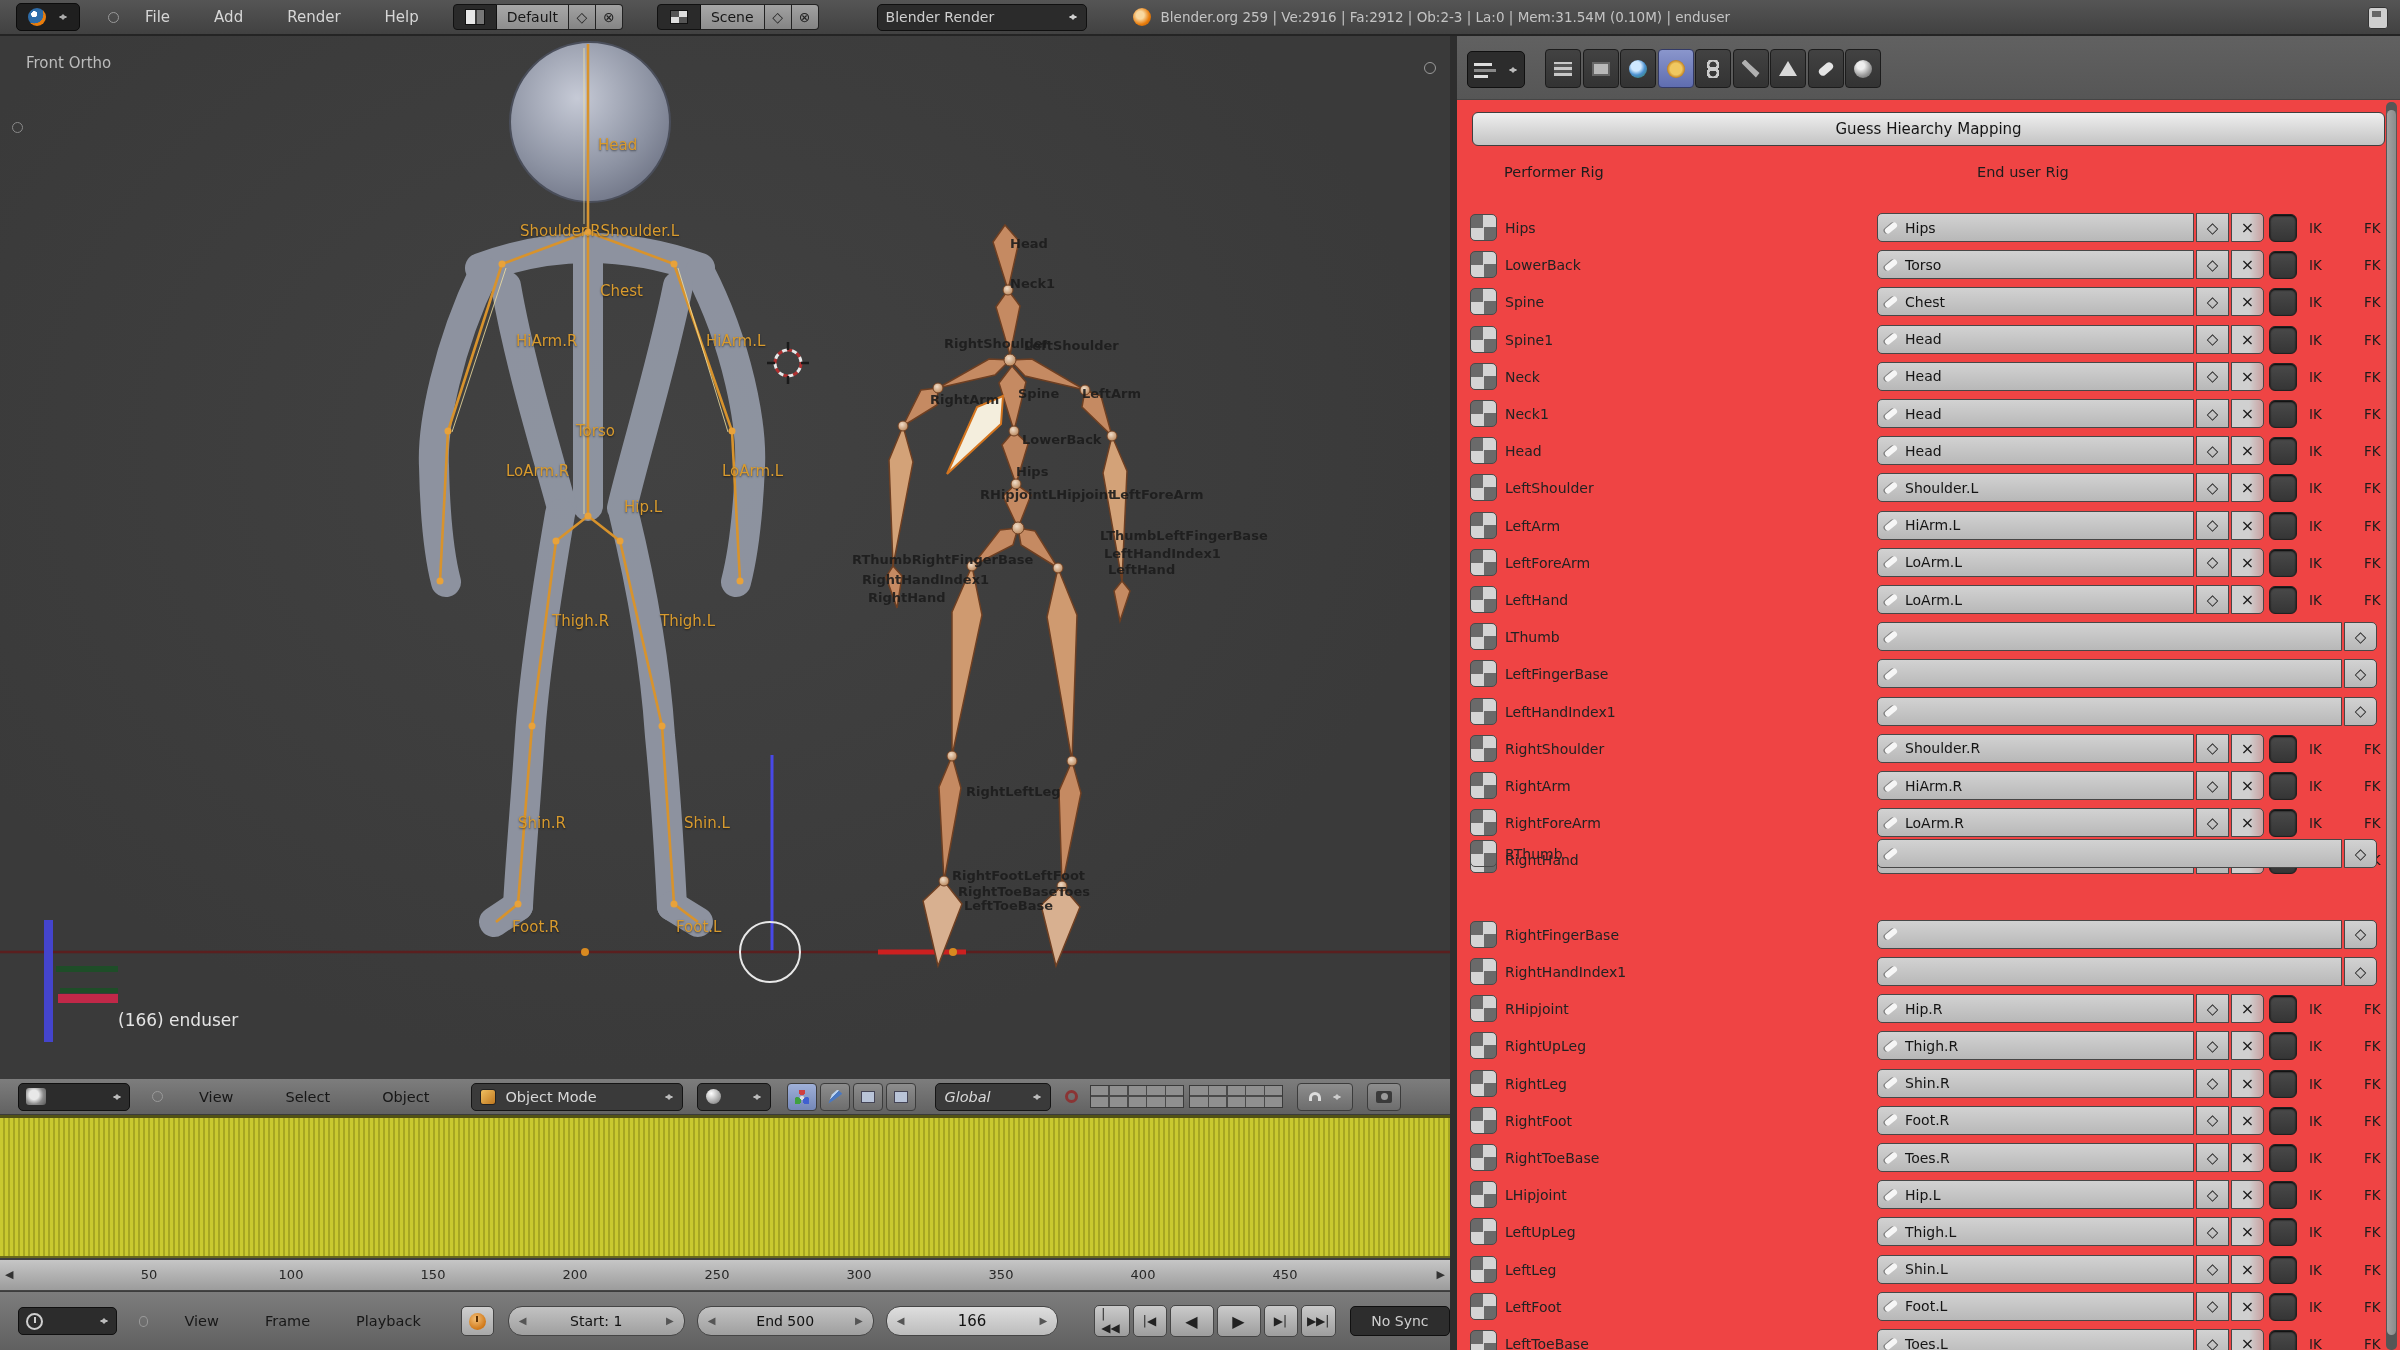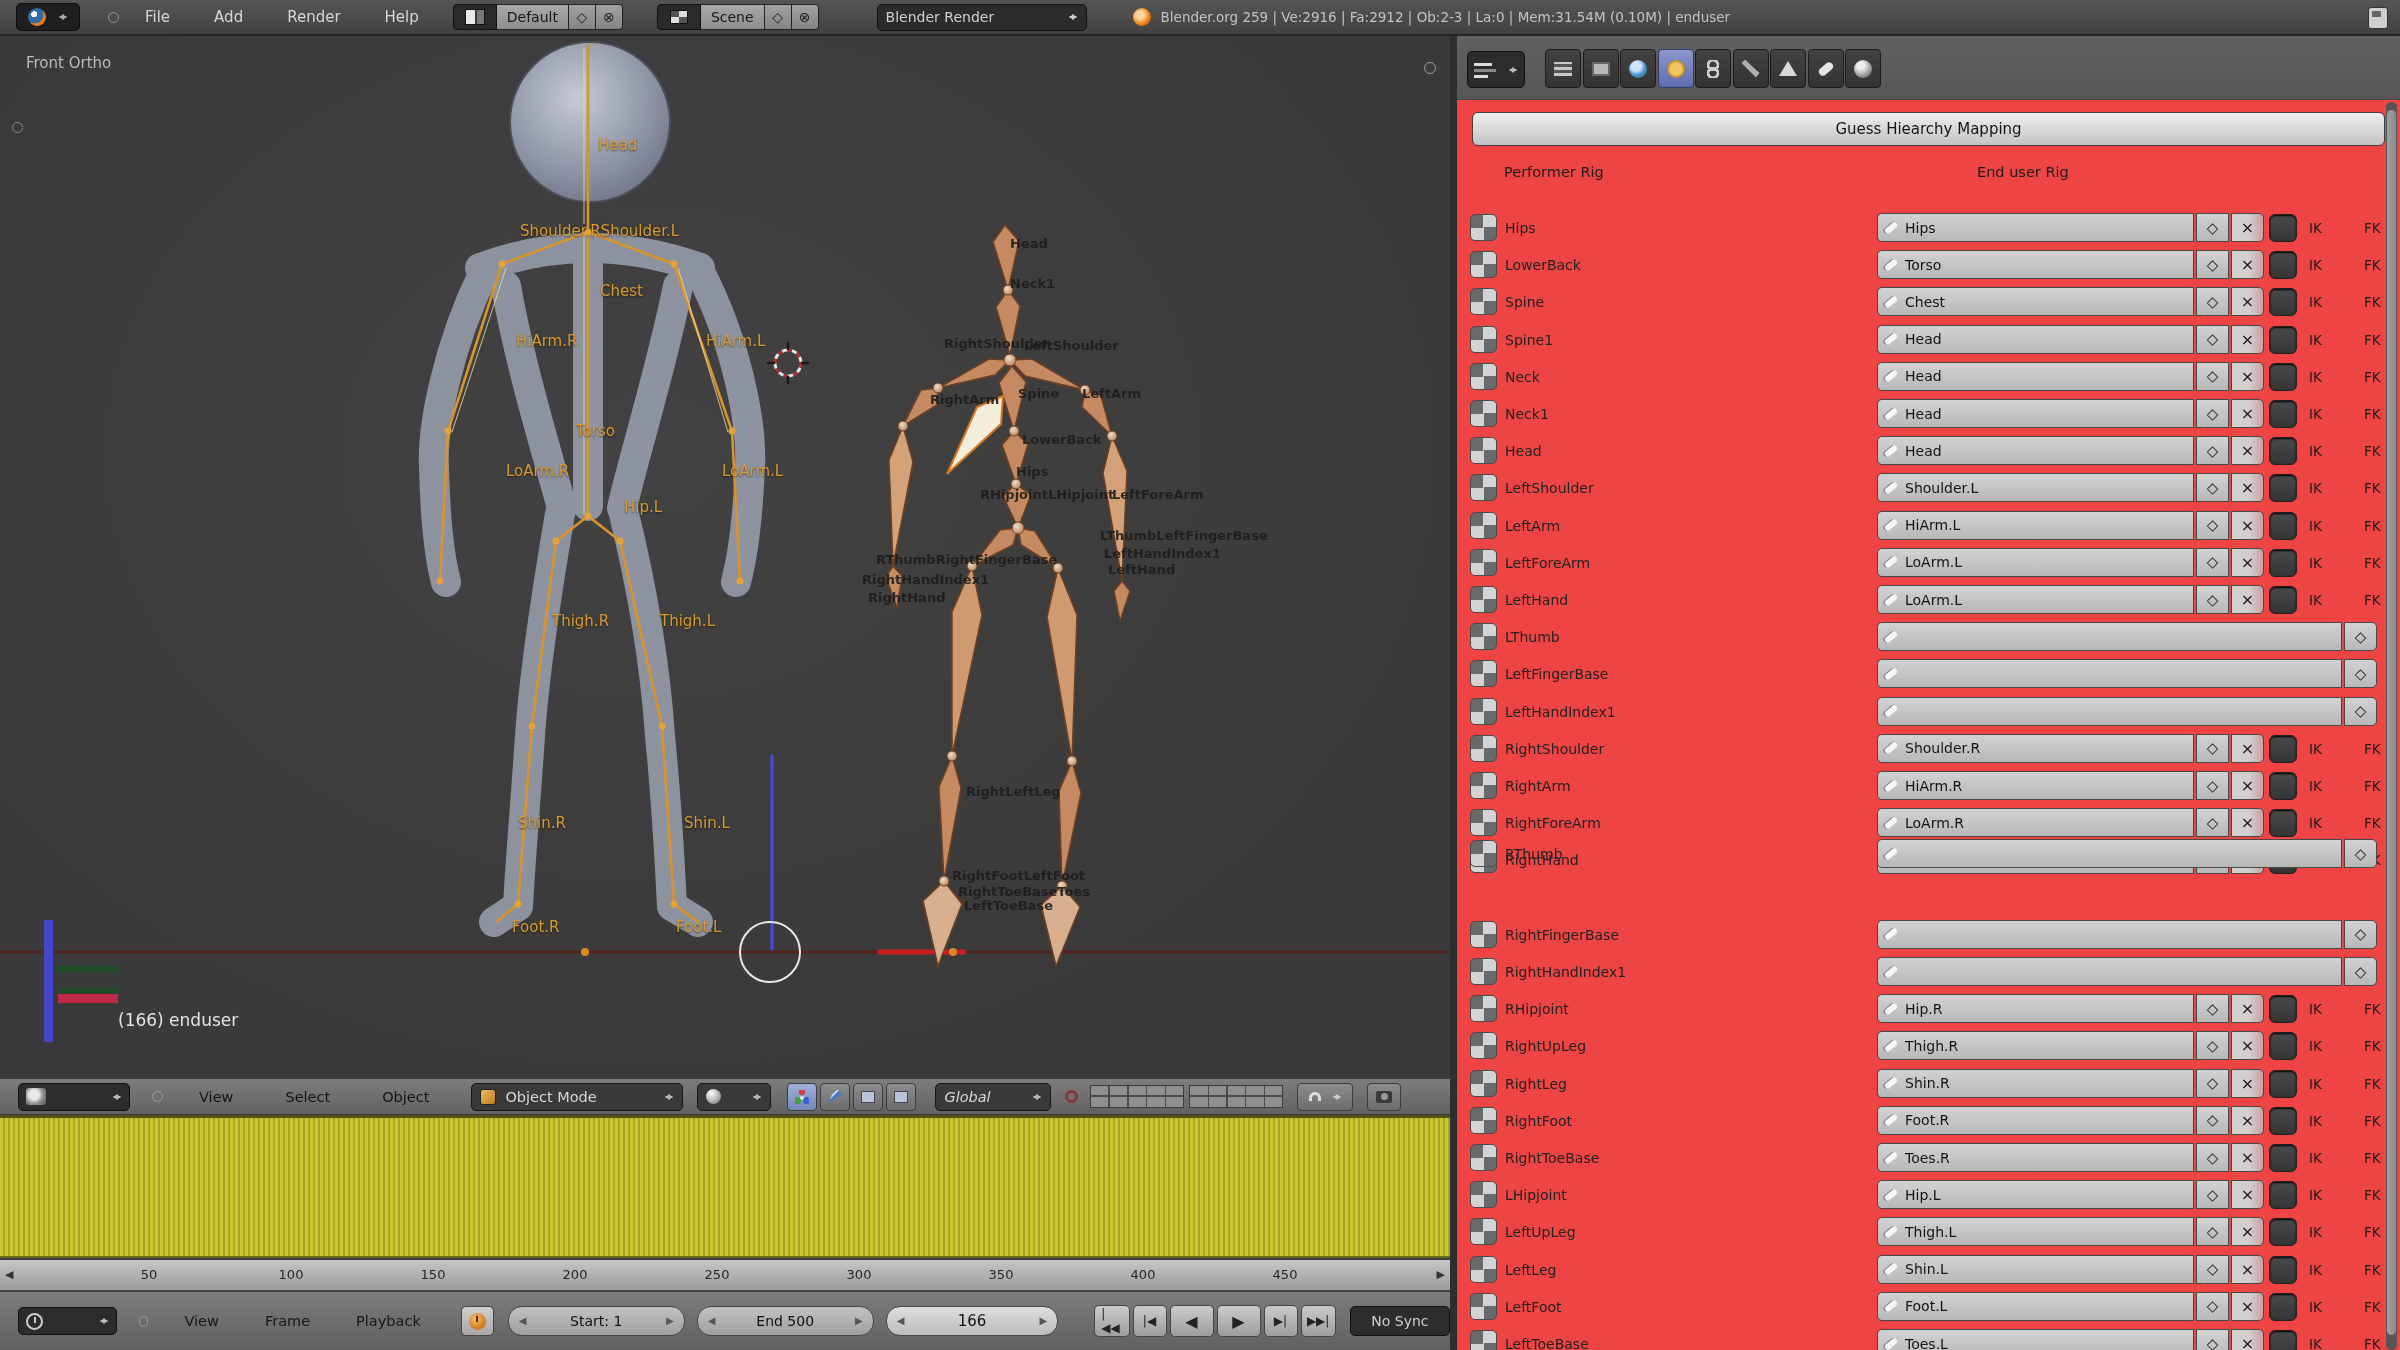--- a/index.html
+++ b/index.html
@@ -370,21 +370,21 @@
         <span class="bonelabel bl-performer" style="left: 930px; top: 356px;">RightArm</span>
         <span class="bonelabel bl-performer" style="left: 1018px; top: 350px;">Spine</span>
         <span class="bonelabel bl-performer" style="left: 1082px; top: 350px;">LeftArm</span>
         <span class="bonelabel bl-performer" style="left: 1022px; top: 396px;">LowerBack</span>
         <span class="bonelabel bl-performer" style="left: 1016px; top: 428px;">Hips</span>
         <span class="bonelabel bl-performer" style="left: 980px; top: 451px;">RHipjointLHipjoint</span>
         <span class="bonelabel bl-performer" style="left: 1112px; top: 451px;">LeftForeArm</span>
         <span class="bonelabel bl-performer" style="left: 1100px; top: 492px;">LThumbLeftFingerBase</span>
         <span class="bonelabel bl-performer" style="left: 1104px; top: 510px;">LeftHandIndex1</span>
         <span class="bonelabel bl-performer" style="left: 1108px; top: 526px;">LeftHand</span>
-        <span class="bonelabel bl-performer" style="left: 876px; top: 516px;">RThumbRightFingerBase</span>
+        <span class="bonelabel bl-performer" style="left: 852px; top: 516px;">RThumbRightFingerBase</span>
         <span class="bonelabel bl-performer" style="left: 862px; top: 536px;">RightHandIndex1</span>
         <span class="bonelabel bl-performer" style="left: 868px; top: 554px;">RightHand</span>
         <span class="bonelabel bl-performer" style="left: 966px; top: 748px;">RightLeftLeg</span>
         <span class="bonelabel bl-performer" style="left: 952px; top: 832px;">RightFootLeftFoot</span>
         <span class="bonelabel bl-performer" style="left: 958px; top: 848px;">RightToeBaseToes</span>
         <span class="bonelabel bl-performer" style="left: 964px; top: 862px;">LeftToeBase</span>
       </div>
     <span class="obj-info">(166) enduser</span>
   </div>
 

